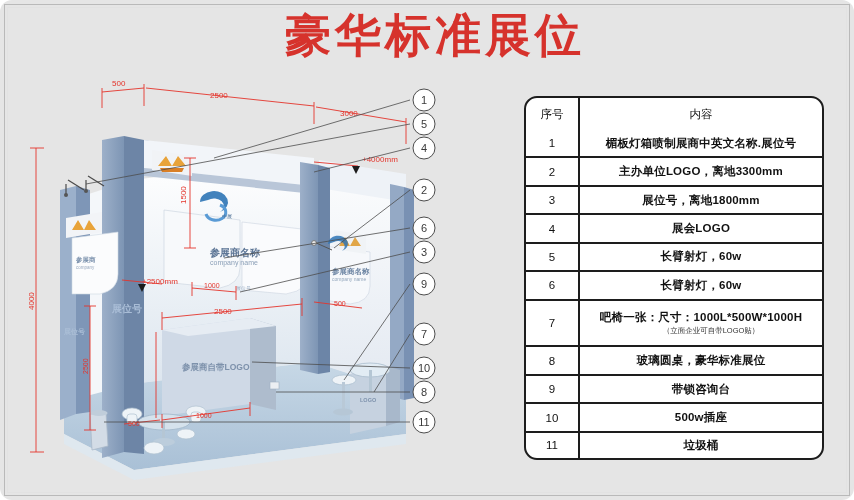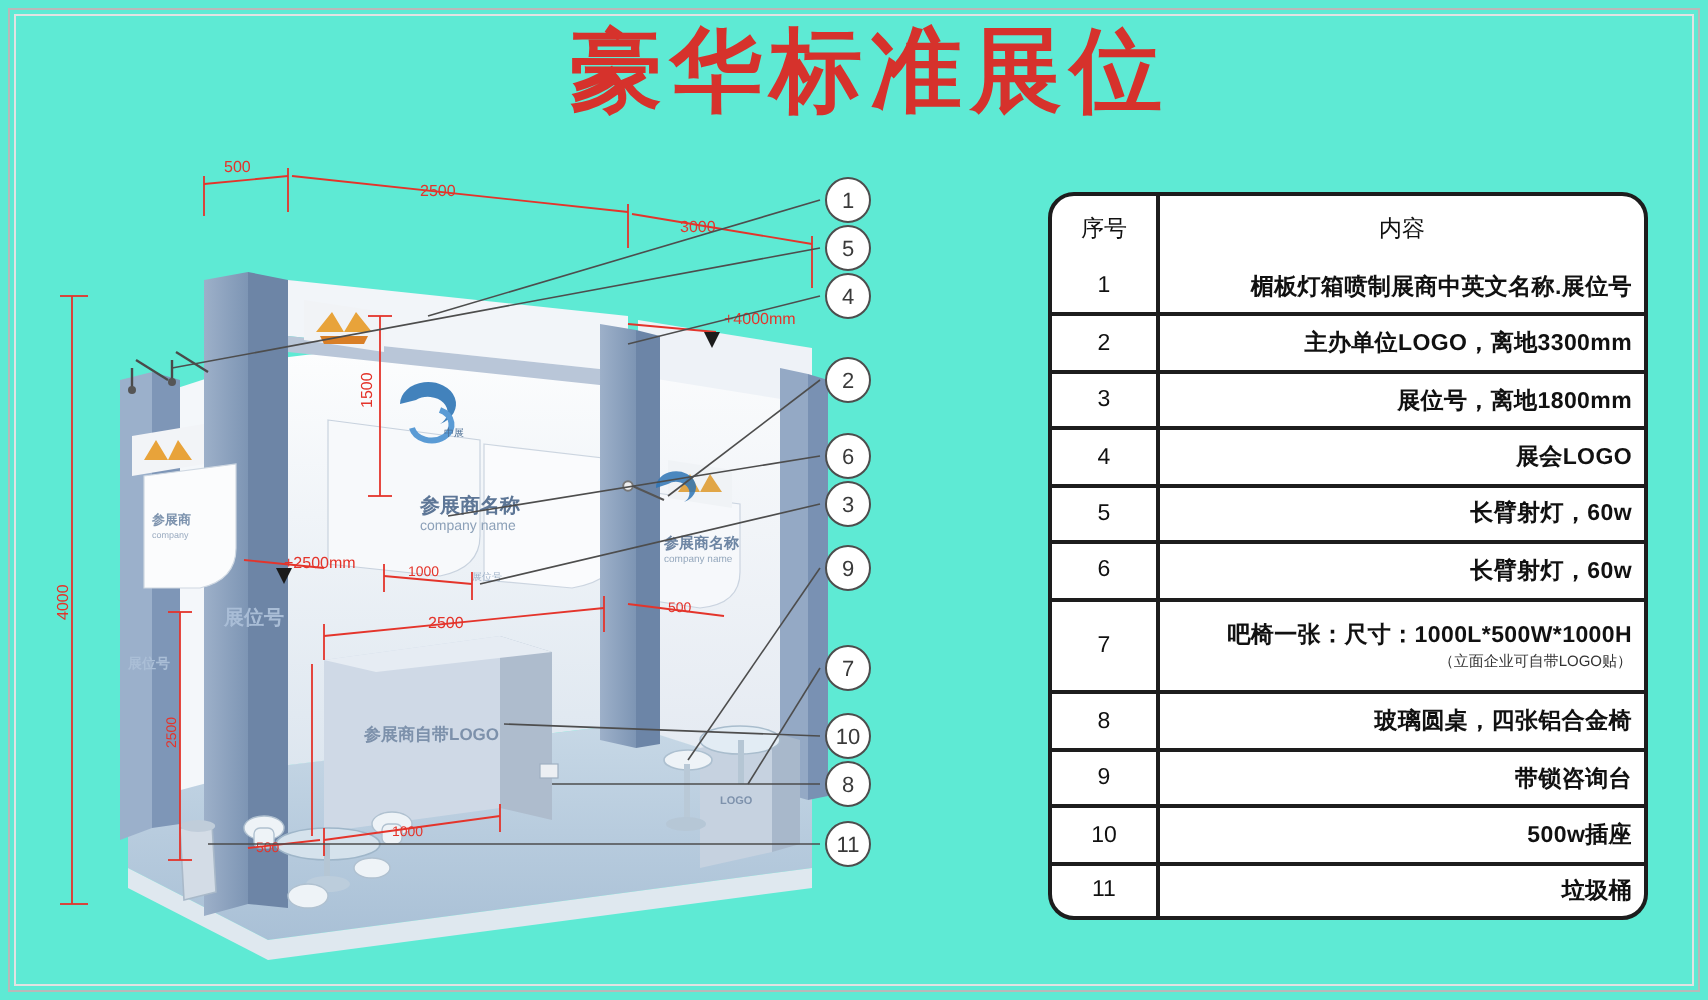--- a/index.html
+++ b/index.html
@@ -7,23 +7,24 @@
     padding: 0;
     background: #ffffff;
   }
   body {
     font-family: "Liberation Sans", "DejaVu Sans", sans-serif;
   }
   #page {
     position: relative;
     width: 854px;
     height: 500px;
-    background: #5eead4;
+    background: #e5e5e5;
     overflow: hidden;
     box-sizing: border-box;
+    border-radius: 12px;
   }
   
   #frame {
     position: absolute;
     left: 4px; top: 4px;
     width: 846px; height: 492px;
     border: 1px solid #b9b9b9;
     box-sizing: border-box;
     pointer-events: none;
   }
@@ -98,21 +99,21 @@
     font-weight: 400;
     font-size: 14px;
     text-align: center;
     height: 32px;
   }
   td.idx {
     text-align: center;
     font-size: 13px;
   }
   td.cnt {
-    text-align: right;
+    text-align: center;
     font-weight: 700;
     letter-spacing: 0.2px;
   }
   td.cnt .sub {
     display: block;
     font-size: 7.5px;
     font-weight: 400;
     letter-spacing: 0;
     color: #333;
     margin-top: 1px;
@@ -473,21 +474,21 @@
           <tr>
             <td class="idx">6</td>
             <td class="cnt"><span>长臂射灯，60w</span></td>
           </tr>
           <tr>
             <td class="idx">7</td>
             <td class="cnt"><span>吧椅一张：尺寸：1000L*500W*1000H</span><span class="sub">（立面企业可自带LOGO贴）</span></td>
           </tr>
           <tr>
             <td class="idx">8</td>
-            <td class="cnt"><span>玻璃圆桌，四张铝合金椅</span></td>
+            <td class="cnt"><span>玻璃圆桌，豪华标准展位</span></td>
           </tr>
           <tr>
             <td class="idx">9</td>
             <td class="cnt"><span>带锁咨询台</span></td>
           </tr>
           <tr>
             <td class="idx">10</td>
             <td class="cnt"><span>500w插座</span></td>
           </tr>
           <tr>

